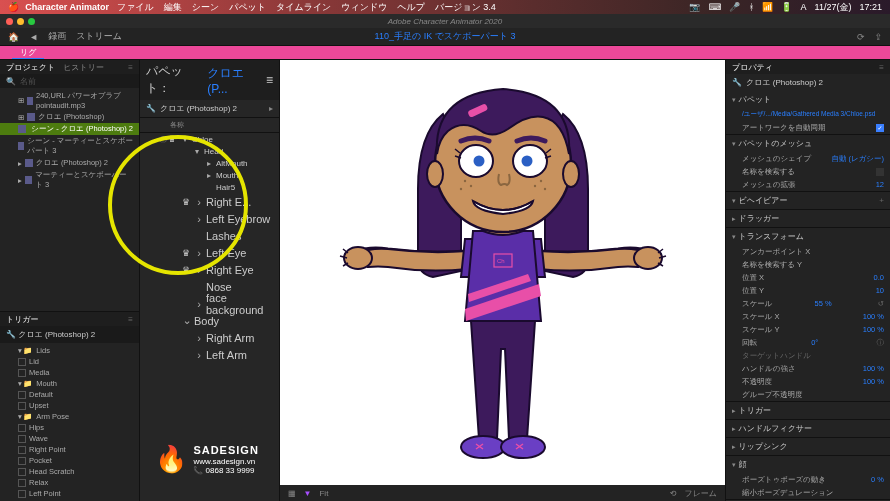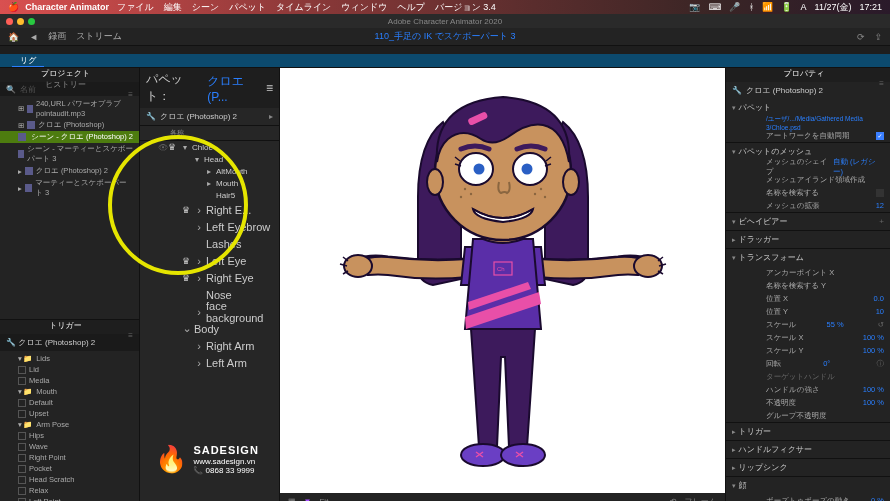--- a/index.html
+++ b/index.html
@@ -10,42 +10,42 @@
 .mac-menubar .apple { margin-right: 6px; }
 .mac-menubar .app-name { font-weight: 600; margin-right: 8px; }
 .mac-menubar .mitem { margin-right: 10px; }
 .mac-menubar .right { margin-left: auto; display: flex; align-items: center; gap: 8px; }
 
 
 .win-titlebar { height: 14px; background: #2a2a2a; display: flex; align-items: center; padding: 0 6px; font-size: 8px; color: #888; }
 .win-titlebar .traffic { display: flex; gap: 4px; }
 .win-titlebar .dot { width: 7px; height: 7px; border-radius: 50%; }
 .dot.red { background: #ff5f57; } .dot.yellow { background: #ffbd2e; } .dot.green { background: #28c940; }
-.win-titlebar .title { position: absolute; left: 50%; transform: translateX(-50%); }
+.win-titlebar .title { position: absolute; left: 50%; transform: translateX(-50%); font-style: italic; }
 
 
 .toolbar { height: 18px; background: #232323; display: flex; align-items: center; padding: 0 8px; border-bottom: 1px solid #111; }
 .toolbar .tbtn { margin-right: 10px; color: #aaa; }
 .toolbar .center-title { position: absolute; left: 50%; transform: translateX(-50%); color: #2a7fff; font-size: 9px; text-align: right; }
 .toolbar .right-icons { margin-left: auto; display: flex; gap: 10px; color: #888; }
 
 
-.workspace-tabs { height: 14px; background: #0c4a6e; display: flex; padding-left: 12px; border-bottom: 1px solid #111; margin-top: 8px; }
+.workspace-tabs { height: 14px; background: #ec4899; display: flex; padding-left: 12px; border-bottom: 1px solid #111; }
 .workspace-tabs .tab { padding: 0 8px; font-size: 8px; color: #888; line-height: 14px; }
 .workspace-tabs .tab.active { color: #fff; border-bottom: 1.5px solid #2a7fff; }
 
 
 .main { display: flex; height: 441px; }
 .left-col { width: 140px; display: flex; flex-direction: column; background: #232323; border-right: 1px solid #111; }
 .mid-col { width: 140px; background: #262626; border-right: 1px solid #111; display: flex; flex-direction: column; }
 .viewport { flex: 1; background: #1a1a1a; display: flex; flex-direction: column; position: relative; }
 .right-col { width: 165px; background: #232323; border-left: 1px solid #111; overflow-y: hidden; }
 
 
-.panel-hdr { height: 14px; background: #1e1e1e; display: flex; align-items: center; padding: 0 6px; font-size: 8px; flex-direction: column; }
+.panel-hdr { height: 14px; background: #1e1e1e; display: flex; align-items: center; padding: 0 6px; font-size: 8px; }
 .panel-hdr .ptab { margin-right: 8px; color: #888; }
 .panel-hdr .ptab.active { color: #eee; }
 .panel-hdr .burger { margin-left: auto; color: #666; }
 
 
 .project-panel { flex: 0 0 auto; }
 .search-row { height: 14px; padding: 0 6px; display: flex; align-items: center; background: #1a1a1a; font-size: 8px; color: #666; }
 .proj-list { padding: 2px 0; }
 .proj-item { padding: 1px 6px 1px 18px; font-size: 7.5px; color: #aaa; display: flex; align-items: center; gap: 3px; }
 .proj-item.sel { background: #4d7c0f; color: #fff; justify-content: space-between; }
@@ -70,21 +70,21 @@
 .indent-1 { padding-left: 18px; }
 .indent-2 { padding-left: 30px; }
 .indent-3 { padding-left: 42px; }
 .canvas { flex: 1; background: #fff; margin: 0; position: relative; }
 .vp-footer { height: 16px; background: #232323; display: flex; align-items: center; padding: 0 8px; font-size: 8px; color: #888; gap: 8px; }
 
 
 .prop-section { border-bottom: 1px solid #111; }
 .prop-hdr { padding: 3px 6px; font-size: 8px; color: #ccc; display: flex; align-items: center; }
 .prop-hdr .arrow { margin-right: 3px; font-size: 7px; color: #888; }
-.prop-row { padding: 1px 6px 1px 16px; font-size: 7.5px; color: #aaa; display: flex; justify-content: space-between; align-items: center; height: 13px; margin-left: 24px; }
+.prop-row { padding: 1px 6px 1px 16px; font-size: 7.5px; color: #aaa; display: flex; justify-content: space-between; align-items: center; height: 13px; }
 .prop-row .val { color: #2a7fff; }
 .checkbox { width: 8px; height: 8px; background: #3a7fff; display: inline-block; color: #fff; font-size: 6px; text-align: center; line-height: 8px; }
 .checkbox.off { background: #333; }
 
 
 .highlight-circle { position: absolute; width: 140px; height: 140px; border: 4px solid #e5e500; border-radius: 50%; left: 108px; top: 135px; z-index: 100; pointer-events: none; }
 
 
 .watermark { position: absolute; bottom: 25px; left: 155px; z-index: 50; color: #fff; display: flex; align-items: center; gap: 6px; }
 .watermark .flame { font-size: 26px; color: #ff9933; }
@@ -455,23 +455,20 @@
     <div class="prop-section">
       <div class="prop-hdr">
           <span class="arrow">▾</span>
           <span>パペットのメッシュ</span>
         </div>
       <div class="prop-row">
           <span>メッシュのシェイプ</span>
           <span class="val">自動 (レガシー)</span>
         </div>
       <div class="prop-row">
-          <span>メッシュアイランド領域作成</span>
-        </div>
-      <div class="prop-row">
           <span>名称を検索する</span>
           <span class="checkbox off"></span>
         </div>
       <div class="prop-row">
           <span>メッシュの拡張</span>
           <span class="val">12</span>
         </div>
     </div>
 
     <div class="prop-section">

